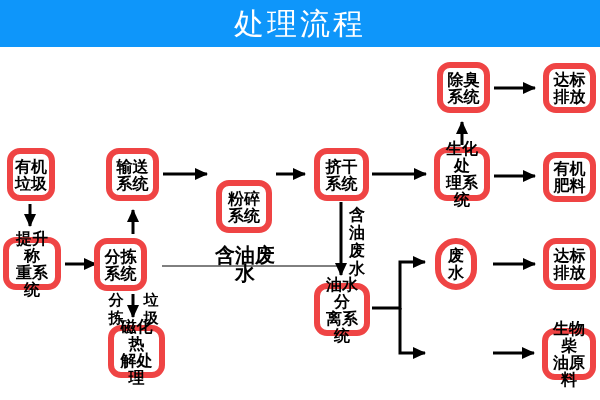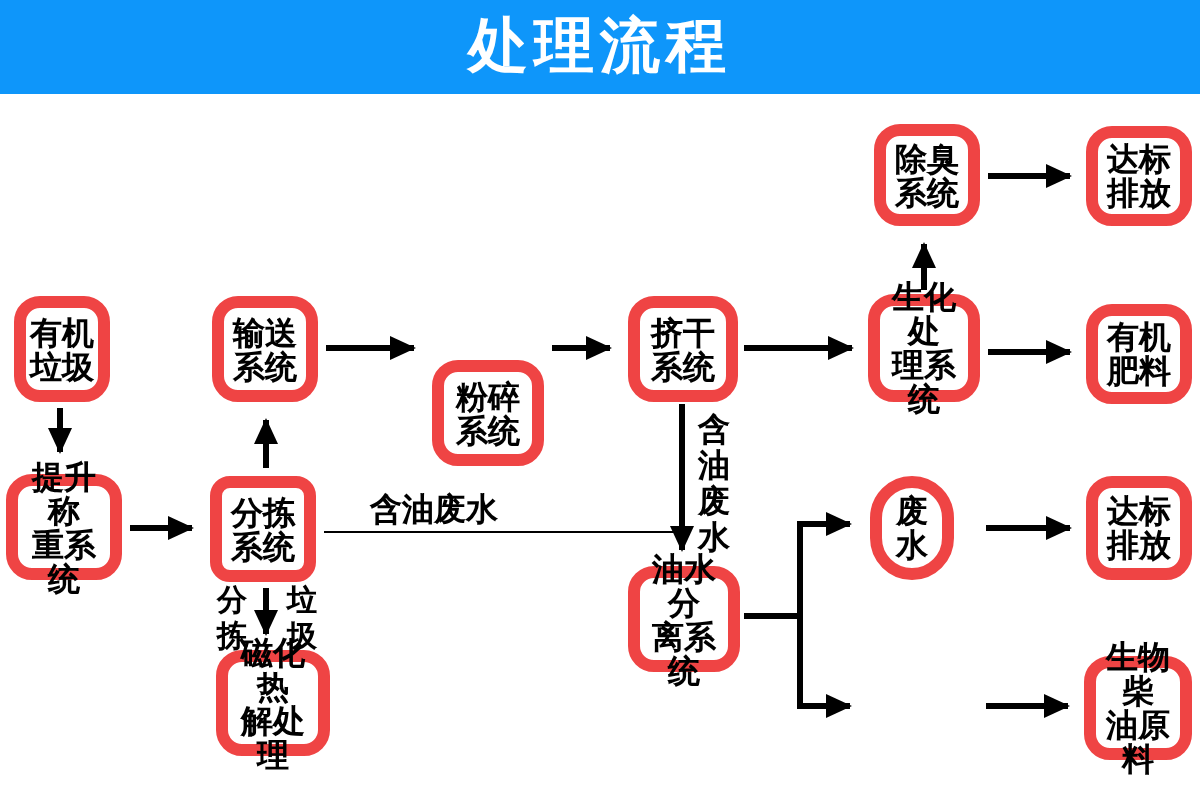--- a/index.html
+++ b/index.html
@@ -5,21 +5,21 @@
   html,body{margin:0;padding:0;background:#fff;}
   .stage{
     position:relative;width:600px;height:400px;background:#ffffff;
     font-family:"DejaVu Sans","Liberation Sans",sans-serif;color:#000;overflow:hidden;
   }
   .header{
     position:absolute;left:0;top:0;width:600px;height:47px;background:#0E96FA;
     display:flex;align-items:center;justify-content:center;
   }
   .header .title{
-    color:#ffffff;font-size:30px;font-weight:bold;letter-spacing:3px;line-height:1;
+    color:#ffffff;font-size:30px;font-weight:normal;letter-spacing:3px;line-height:1;
   }
   svg.wires{position:absolute;left:0;top:0;width:600px;height:400px;}
   .node{
     position:absolute;border:6px solid #ef4444;border-radius:13px;background:#fff;
     display:flex;align-items:center;justify-content:center;text-align:center;
     font-size:16px;line-height:17px;font-weight:600;white-space:pre-line;
     box-sizing:border-box;overflow:visible;
   }
   .elabel{
     position:absolute;font-size:15px;line-height:18px;font-weight:600;
@@ -72,33 +72,33 @@
   <div class="node" style="left:434px;top:147px;width:56px;height:54px;">生化处
 理系统</div>
   <div class="node" style="left:437px;top:62px; width:53px;height:51px;">除臭
 系统</div>
   <div class="node" style="left:543px;top:63px; width:53px;height:50px;">达标
 排放</div>
   <div class="node" style="left:543px;top:152px;width:53px;height:50px;">有机
 肥料</div>
   <div class="node" style="left:3px;  top:237px;width:58px;height:53px;">提升称
 重系统</div>
-  <div class="node" style="left:105px;top:238px;width:53px;height:53px;border-radius:10px;">分拣
+  <div class="node" style="left:94px;top:238px;width:53px;height:53px;">分拣
 系统</div>
   <div class="node" style="left:108px;top:325px;width:57px;height:53px;">磁化热
 解处理</div>
   <div class="node" style="left:314px;top:283px;width:56px;height:53px;">油水分
 离系统</div>
   <div class="node" style="left:435px;top:238px;width:42px;height:52px;border-radius:24px;">废水</div>
   <div class="node" style="left:543px;top:238px;width:53px;height:52px;">达标
 排放</div>
   <div class="node" style="left:542px;top:328px;width:54px;height:52px;">生物柴
 油原料</div>
 
-  <div class="elabel" style="left:178px;top:246px;width:78px;font-size:16px;">含油废水</div>
+  <div class="elabel" style="left:206px;top:246px;width:78px;font-size:20px;">含油废水</div>
   <div class="elabel" style="left:347px;top:206px;width:20px;font-size:16px;">含
 油
 废
 水</div>
   <div class="elabel" style="left:107px;top:291px;width:18px;">分
 拣</div>
   <div class="elabel" style="left:142px;top:291px;width:18px;">垃
 圾</div>
 
 </div>

